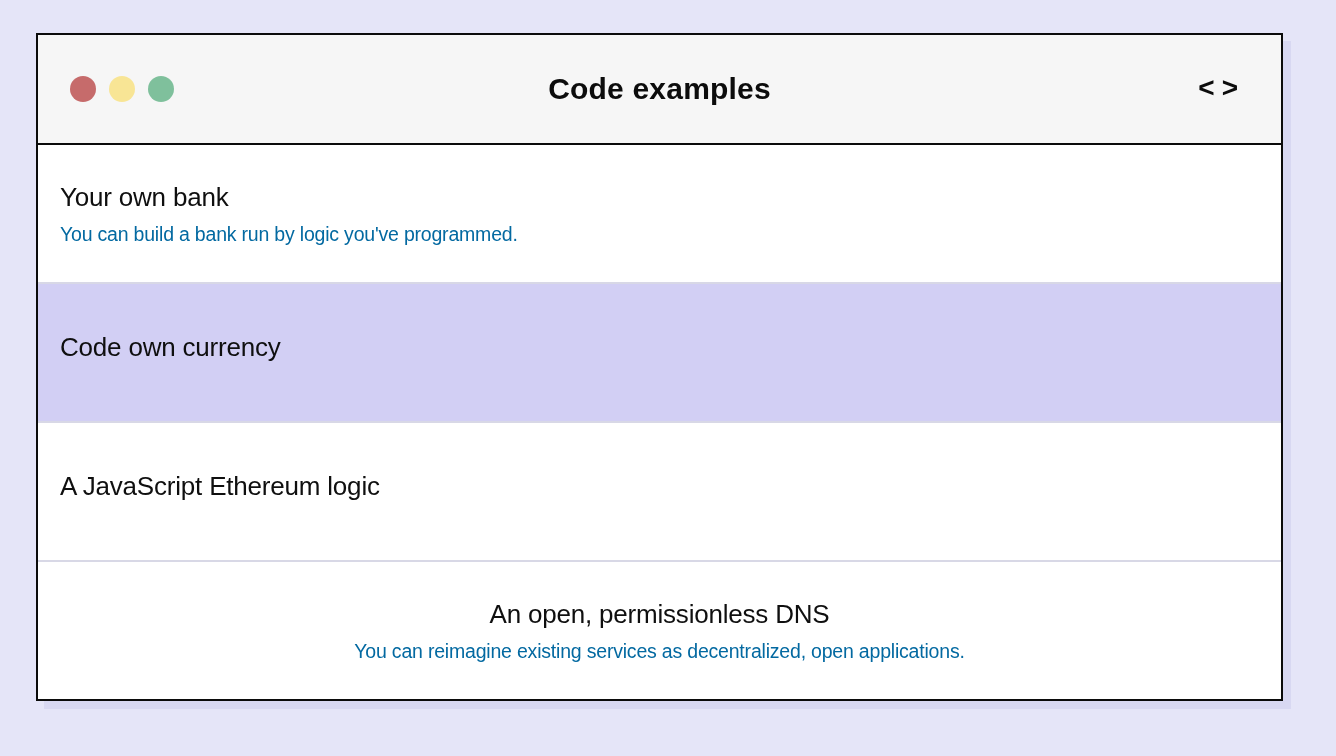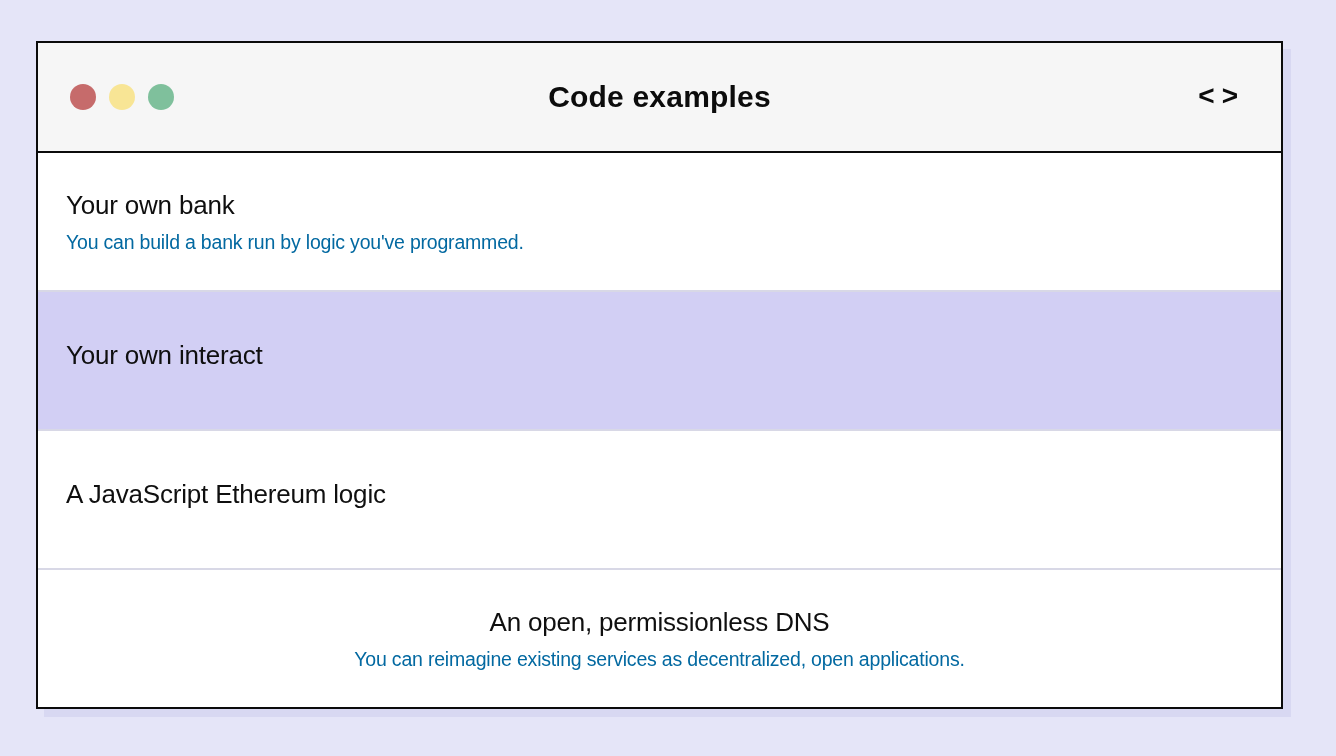--- a/index.html
+++ b/index.html
@@ -12,21 +12,20 @@
   }
   .window {
     position:absolute;
     left:36px; top:33px;
     width:1247px; height:668px;
     background:#ffffff;
     border:2px solid #0b0b0b;
     box-shadow:8px 8px 0 #d8d8f2;
     display:flex;
     flex-direction:column;
-    margin-top:8px;
   }
   .titlebar {
     flex:0 0 110px;
     background:#f6f6f6;
     border-bottom:2px solid #0b0b0b;
     position:relative;
     display:flex;
     align-items:center;
   }
   .dots { display:flex; gap:13px; margin-left:32px; position:relative; z-index:2; }
@@ -53,21 +52,21 @@
     color:#0c0c0c;
     letter-spacing:7px;
     z-index:2;
   }
   .rows { flex:1 1 auto; display:flex; flex-direction:column; }
   .row {
     flex:1 1 0;
     display:flex;
     flex-direction:column;
     justify-content:center;
-    padding:0 28px;
+    padding:0 22px;
     background:#ffffff;
     border-bottom:2px solid #d8d8e6;
     cursor:pointer;
   }
   .row:last-child { border-bottom:none;align-items:center; }
   .row.highlighted { background:#d2cff4; }
   .row-title {
     font-size:26px;
     font-weight:400;
     color:#0f0f0f;
@@ -97,21 +96,21 @@
   </div>
 
   <div class="rows">
 
     <div class="row">
       <div class="row-title">Your own bank</div>
       <div class="row-desc">You can build a bank run by logic you've programmed.</div>
     </div>
 
     <div class="row highlighted">
-      <div class="row-title">Your own interact</div>
+      <div class="row-title">Code own currency</div>
     </div>
 
     <div class="row">
       <div class="row-title">A JavaScript Ethereum logic</div>
     </div>
 
     <div class="row">
       <div class="row-title">An open, permissionless DNS</div>
       <div class="row-desc">You can reimagine existing services as decentralized, open applications.</div>
     </div>

